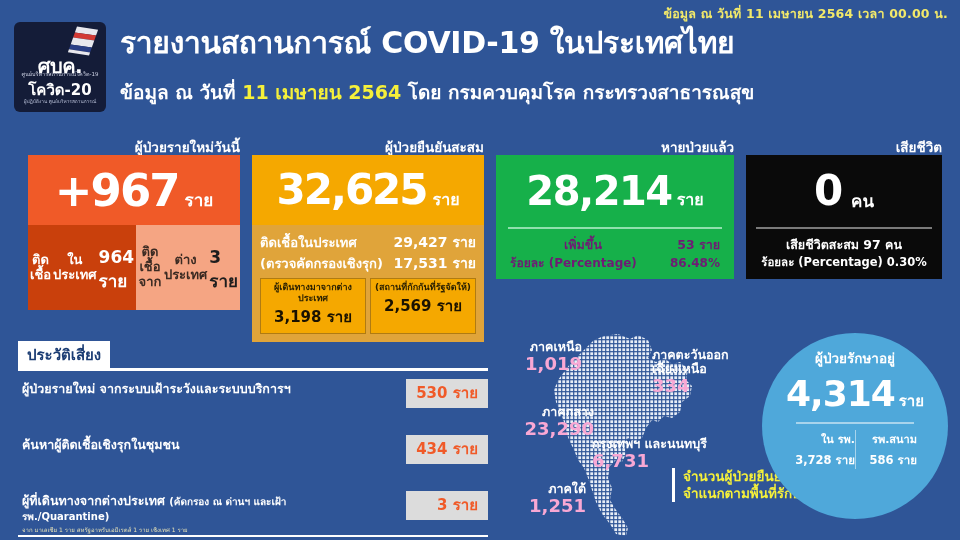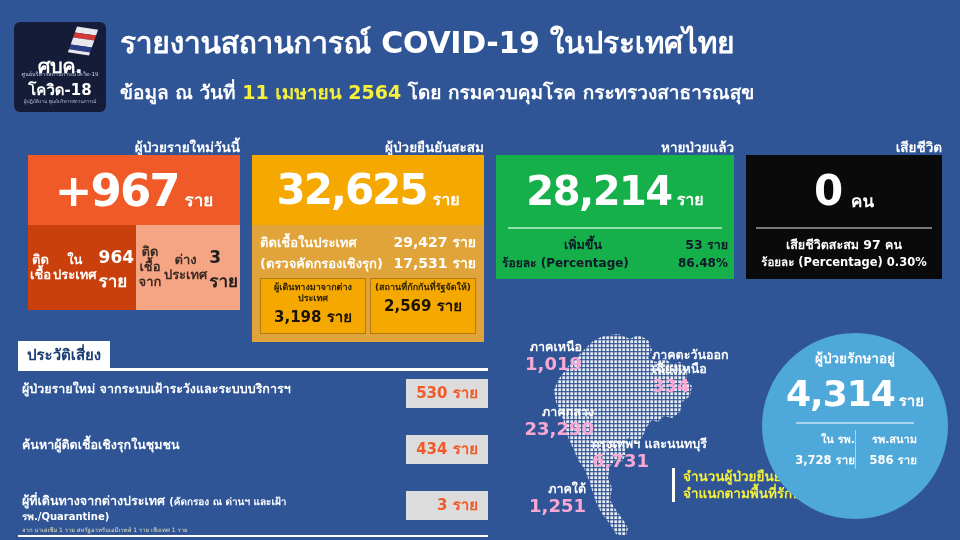--- a/index.html
+++ b/index.html
@@ -116,21 +116,21 @@
   .cum-box .lbl { color:#2a2000; font-size:9px; font-weight:bold; display:block; line-height:1.2;}
   .cum-box .val { color:#1a1200; font-size:15px; font-weight:bold; display:block; margin-top:1px;}
 
   
   #card-rec { left: 496px; top: 155px; width: 238px; }
   .rec-box { background:#16b04a; padding:0 0 7px 0; }
   .rec-top { height:72px; display:flex; align-items:center; justify-content:center; gap:5px; }
   .rec-top .big { color:#fff; font-size:40px; font-weight:bold; letter-spacing:-1.5px; line-height:1;}
   .rec-top .unit { color:#fff; font-size:16px; font-weight:bold; padding-top:16px;}
   .rec-rule { height:1.5px; background:#8fe0ad; margin:0 12px 6px; }
-  .rec-row { display:flex; justify-content:space-between; color:#0f172a; font-weight:bold; font-size:12.5px; padding:0 6px; line-height:1.55;}
+  .rec-row { display:flex; justify-content:space-between; color:#701a75; font-weight:bold; font-size:12.5px; padding:0 14px; line-height:1.55;}
   .rec-row .lbl { flex:1; text-align:center; }
   .rec-row .v { min-width:64px; text-align:right; }
   .rec-row.small { font-size:12px; }
   .rec-row.small .lbl { text-align:left; }
 
   
   #card-death { left: 746px; top: 155px; width: 196px; }
   .death-box { background:#0a0a0a; padding:0 0 7px 0; }
   .death-top { height:72px; display:flex; align-items:center; justify-content:center; gap:8px; }
   .death-top .big { color:#fff; font-size:42px; font-weight:bold; line-height:1;}
@@ -198,32 +198,33 @@
   #circle .c-cell { width:62px; text-align:right; }
   #circle .c-cell.sep { border-left:1.5px solid #a8d4ec; }
   #circle .c-cell .l { display:block; color:#ffffff; font-size:11px; font-weight:bold; }
   #circle .c-cell .v { display:block; color:#ffffff; font-size:11.5px; font-weight:bold; margin-top:3px; }
 </style>
 </head>
 <body>
 
 <div id="page">
 
+  <div class="timestamp">ข้อมูล ณ วันที่ 11 เมษายน 2564 เวลา 00.00 น.</div>
 
   <div class="logo">
     <div class="logo-flag">
       <i class="lf1"></i>
         <i class="lf2"></i>
         <i class="lf3"></i>
         <i class="lf4"></i>
         <i class="lf5"></i>
     </div>
     <div class="logo-main">ศบค.</div>
     <div class="logo-sub1">ศูนย์บริหารสถานการณ์โควิด-19</div>
-    <div class="logo-sub2">โควิด-18</div>
+    <div class="logo-sub2">โควิด-20</div>
     <div class="logo-sub3">ผู้ปฏิบัติงาน ศูนย์บริหารสถานการณ์</div>
   </div>
 
   <div class="title-main">รายงานสถานการณ์ COVID-19 ในประเทศไทย</div>
   <div class="title-sub">
     <span>ข้อมูล ณ วันที่ </span><span class="hl">11 เมษายน 2564</span><span> โดย กรมควบคุมโรค กระทรวงสาธารณสุข</span>
   </div>
 
   <div class="card-head" style="left:28px;  top:136px; width:212px;">ผู้ป่วยรายใหม่วันนี้</div>
   <div class="card-head" style="left:252px; top:136px; width:232px;">ผู้ป่วยยืนยันสะสม</div>

